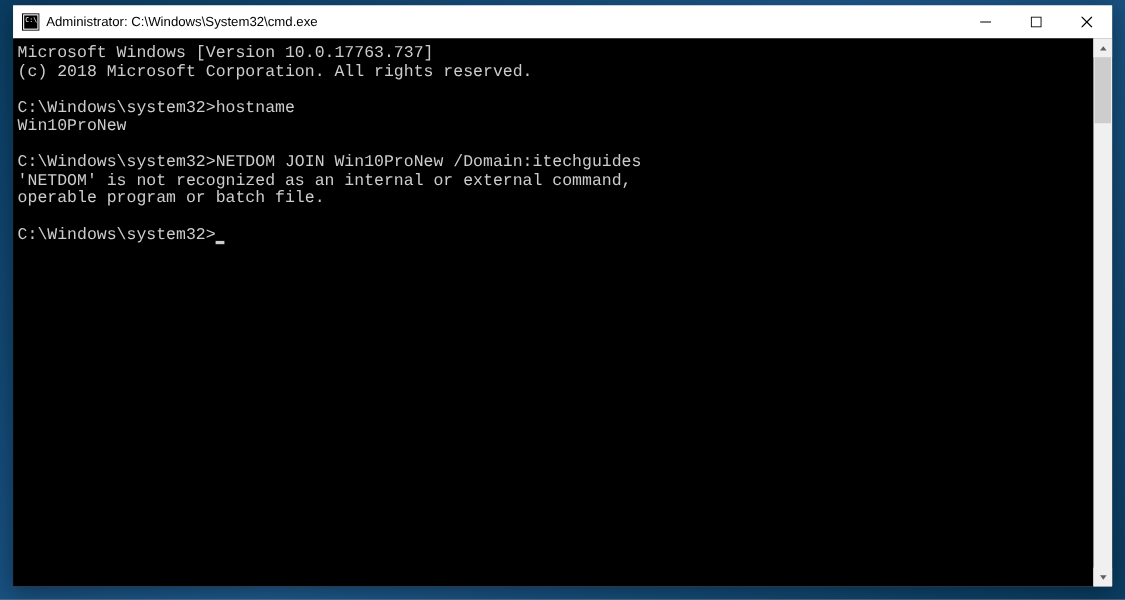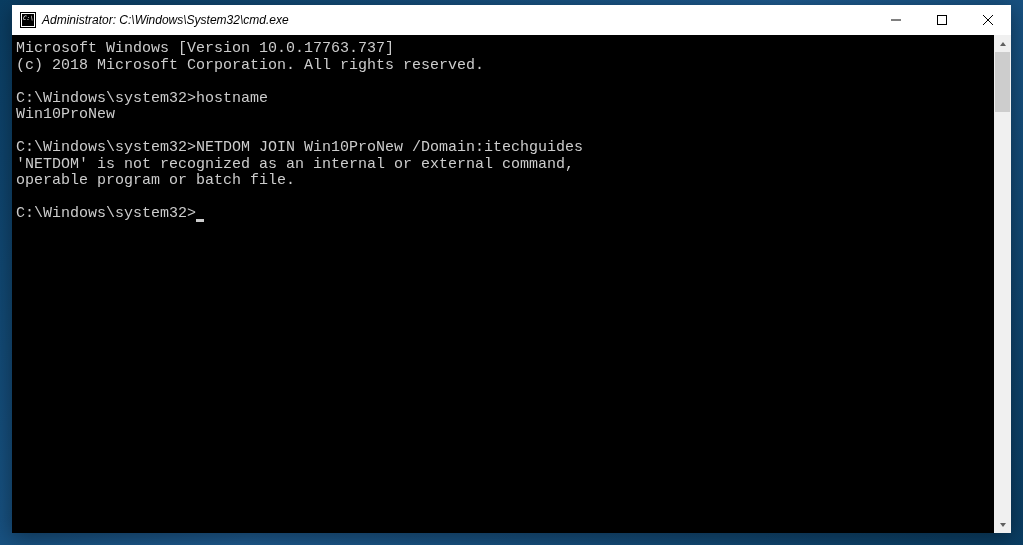--- a/index.html
+++ b/index.html
@@ -21,21 +21,20 @@
     }
     .titlebar {
       height: 30px;
       background: #fff;
       display: flex;
       align-items: center;
       padding-left: 8px;
       font-size: 12px;
       color: #000;
       user-select: none;
-      font-style: italic;
     }
     .titlebar-icon {
       width: 16px;
       height: 16px;
       margin-right: 6px;
       display: flex;
       align-items: center;
       justify-content: center;
     }
     .titlebar-icon svg { width: 16px; height: 16px; }

